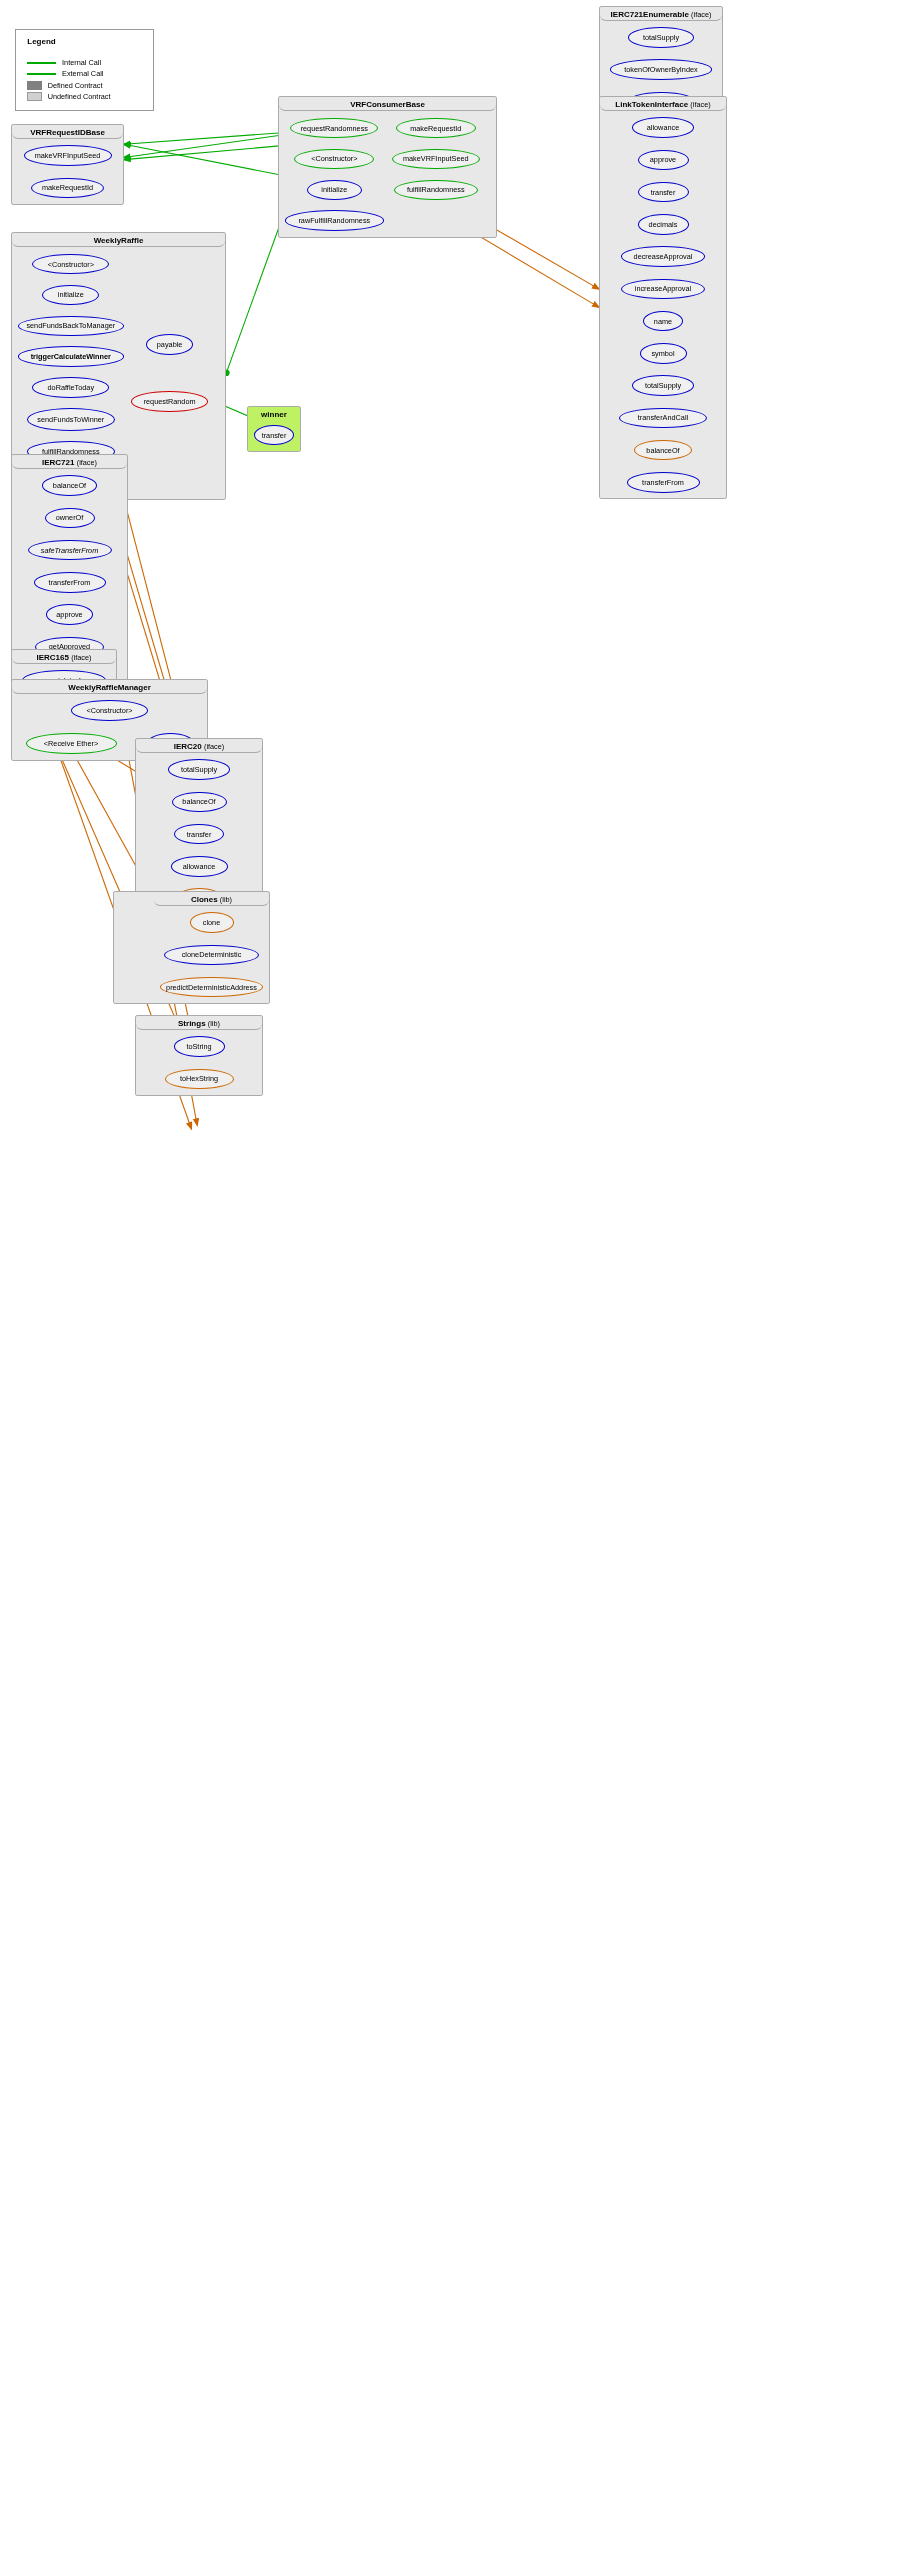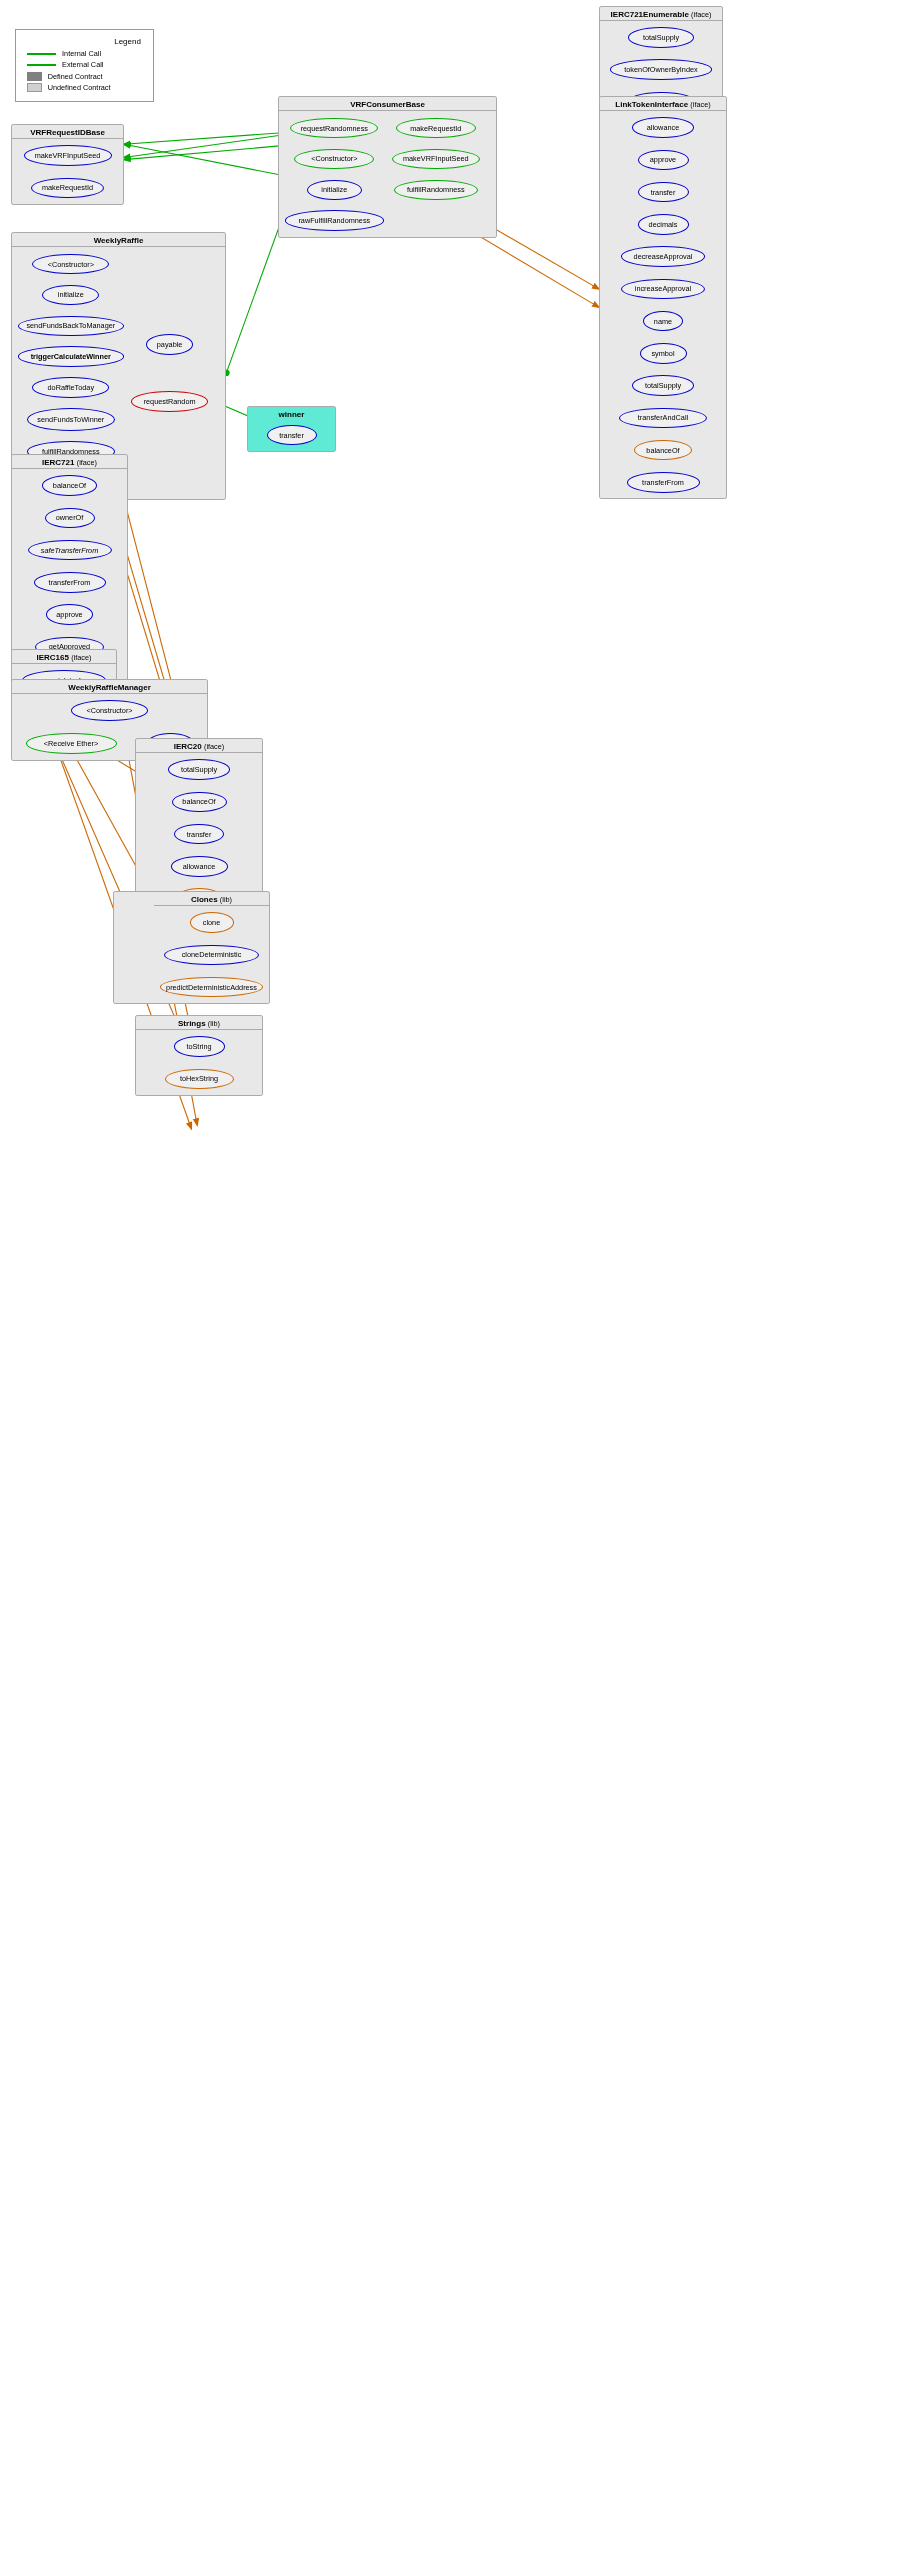--- a/index.html
+++ b/index.html
@@ -23,23 +23,23 @@
     .legend-box {
       position: absolute;
       top: 29px;
       left: 14.6px;
       border: 0.7px solid #999;
       background: #fff;
       padding: 7.3px 11.7px;
       width: 139px;
     }
     .legend-title {
-      text-align: right;
-      font-weight: normal;
-      margin-bottom: 3px;
+      text-align: left;
+      font-weight: bold;
+      margin-bottom: 12px;
     }
     .legend-item {
       display: flex;
       align-items: center;
       margin: 2.2px 0;
       font-size: 7.3px;
     }
     .legend-line {
       width: 29px;
       height: 1.5px;
@@ -56,20 +56,21 @@
       border: 0.7px solid #aaa;
       background: #e8e8e8;
       border-radius: 2.2px;
     }
     .contract-title {
       text-align: center;
       font-weight: bold;
       font-size: 8px;
       padding: 2.9px 4.4px 1.5px;
       border-bottom: 0.7px solid #aaa;
+      border-radius: 6px;
     }
     .contract-title .iface-label {
       font-weight: normal;
       font-size: 7.3px;
     }
 
     
     .node-ellipse {
       display: flex;
       align-items: center;
@@ -382,21 +383,21 @@
         <div class="node-ellipse blue-border" style="width:88px;height:20.5px;">fulfillRandomness</div>
         <div class="node-ellipse blue-border" style="width:88px;height:20.5px;">&lt;Receive Ether&gt;</div>
       </div>
       <div style="display:flex; flex-direction:column; align-items:center; justify-content:center; gap:29px;">
         <div class="node-ellipse blue-border" style="width:47px;height:20.5px;">payable</div>
         <div class="node-ellipse red-border" style="width:77px;height:20.5px;">requestRandom</div>
       </div>
     </div>
   </div>
 
-  <div class="contract-box box-winner" style="background:#5eead4; top:406px; left:247px; width:89px;">
+  <div class="contract-box box-winner" style="background:#bef264; top:406px; left:247px; width:54px;">
     <div class="contract-title" style="border-bottom:none; padding-bottom:0;">
       <span>winner</span>
     </div>
     <div class="node-row">
         <div class="node-ellipse blue-border" style="width:50px;height:20.5px;">transfer</div>
       </div>
   </div>
 
   <div class="contract-box box-ierc721">
     <div class="contract-title">

